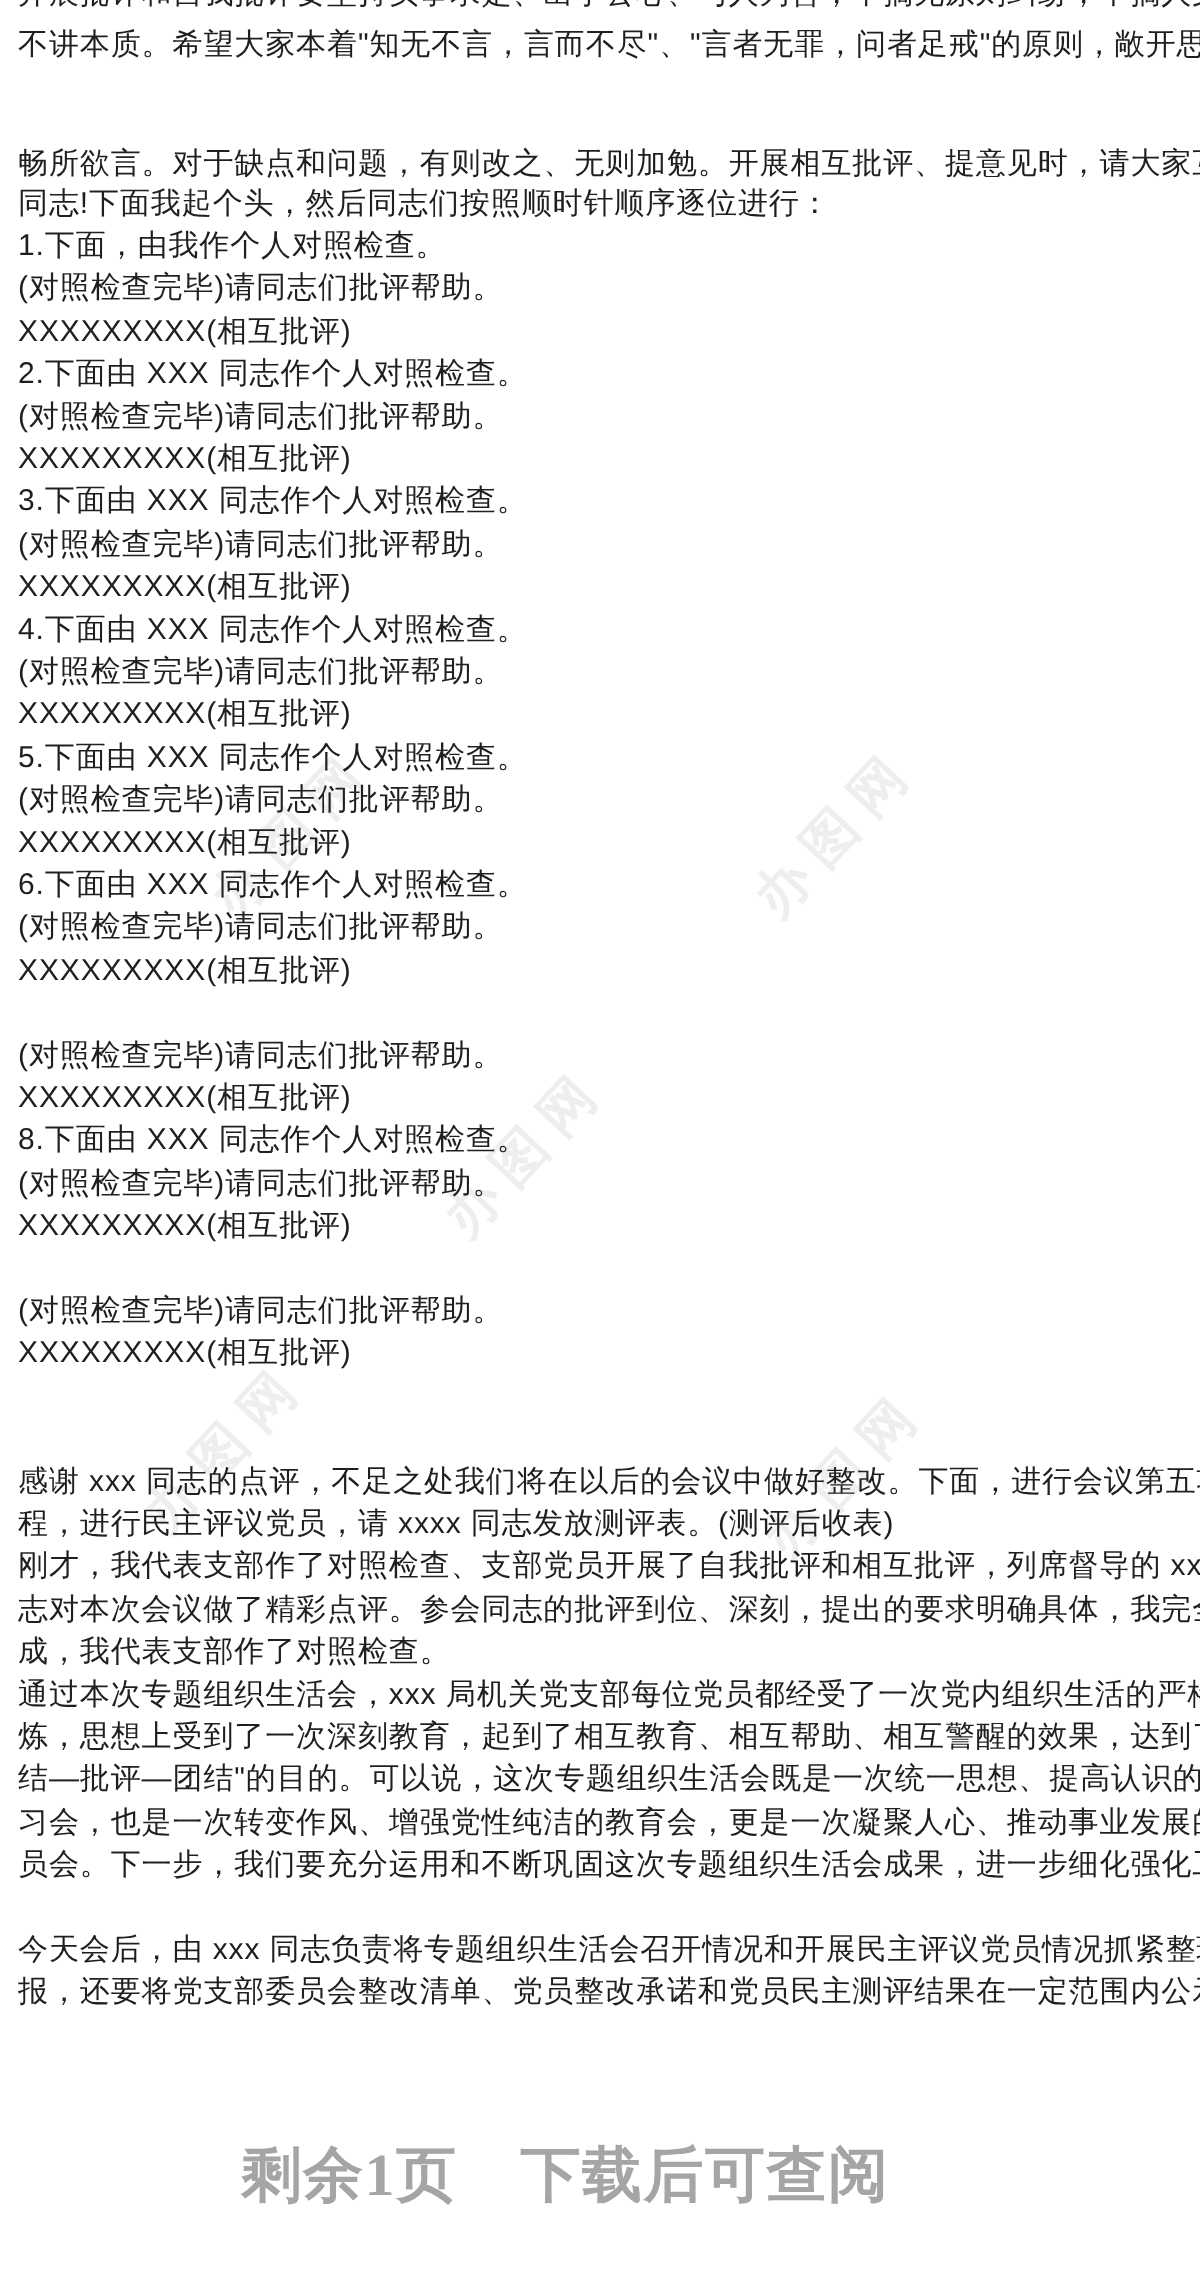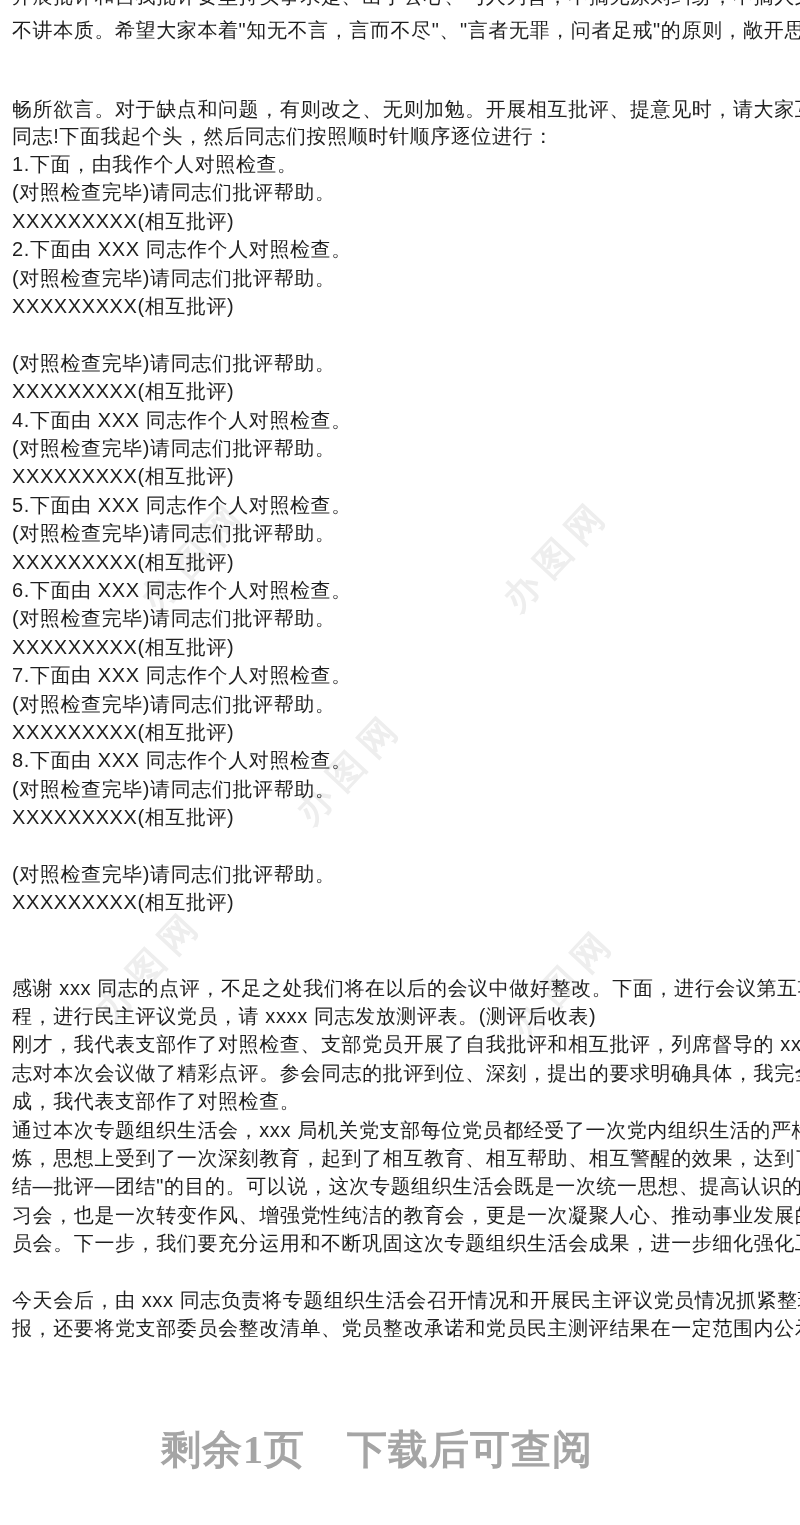--- a/index.html
+++ b/index.html
@@ -67,32 +67,32 @@
       <div class="line" style="top: -18px;">开展批评和自我批评要坚持实事求是、出于公心、与人为善，不搞无原则纠纷，不搞人身攻击，</div>
       <div class="line" style="top: 16px;">不讲本质。希望大家本着"知无不言，言而不尽"、"言者无罪，问者足戒"的原则，敞开思想，</div>
       <div class="line" style="top: 95px;">畅所欲言。对于缺点和问题，有则改之、无则加勉。开展相互批评、提意见时，请大家互称</div>
       <div class="line" style="top: 122px;">同志!下面我起个头，然后同志们按照顺时针顺序逐位进行：</div>
       <div class="line" style="top: 150px;">1.下面，由我作个人对照检查。</div>
       <div class="line" style="top: 178.4px;">(对照检查完毕)请同志们批评帮助。</div>
       <div class="line" style="top: 206.8px;">XXXXXXXXX(相互批评)</div>
       <div class="line" style="top: 235.2px;">2.下面由 XXX 同志作个人对照检查。</div>
       <div class="line" style="top: 263.6px;">(对照检查完毕)请同志们批评帮助。</div>
       <div class="line" style="top: 292px;">XXXXXXXXX(相互批评)</div>
+      <div class="line" style="top: 320.4px;">3.下面由 XXX 同志作个人对照检查。</div>
       <div class="line" style="top: 348.8px;">(对照检查完毕)请同志们批评帮助。</div>
       <div class="line" style="top: 377.2px;">XXXXXXXXX(相互批评)</div>
       <div class="line" style="top: 405.6px;">4.下面由 XXX 同志作个人对照检查。</div>
       <div class="line" style="top: 434px;">(对照检查完毕)请同志们批评帮助。</div>
       <div class="line" style="top: 462.4px;">XXXXXXXXX(相互批评)</div>
       <div class="line" style="top: 490.8px;">5.下面由 XXX 同志作个人对照检查。</div>
       <div class="line" style="top: 519.2px;">(对照检查完毕)请同志们批评帮助。</div>
       <div class="line" style="top: 547.6px;">XXXXXXXXX(相互批评)</div>
       <div class="line" style="top: 576px;">6.下面由 XXX 同志作个人对照检查。</div>
       <div class="line" style="top: 604.4px;">(对照检查完毕)请同志们批评帮助。</div>
       <div class="line" style="top: 632.8px;">XXXXXXXXX(相互批评)</div>
-      <div class="line" style="top: 661.2px;">7.下面由 XXX 同志作个人对照检查。</div>
       <div class="line" style="top: 689.6px;">(对照检查完毕)请同志们批评帮助。</div>
       <div class="line" style="top: 718px;">XXXXXXXXX(相互批评)</div>
       <div class="line" style="top: 746.4px;">8.下面由 XXX 同志作个人对照检查。</div>
       <div class="line" style="top: 774.8px;">(对照检查完毕)请同志们批评帮助。</div>
       <div class="line" style="top: 803.2px;">XXXXXXXXX(相互批评)</div>
       <div class="line" style="top: 860px;">(对照检查完毕)请同志们批评帮助。</div>
       <div class="line" style="top: 888.4px;">XXXXXXXXX(相互批评)</div>
       <div class="line" style="top: 973.6px;">感谢 xxx 同志的点评，不足之处我们将在以后的会议中做好整改。下面，进行会议第五项议</div>
       <div class="line" style="top: 1002px;">程，进行民主评议党员，请 xxxx 同志发放测评表。(测评后收表)</div>
       <div class="line" style="top: 1030.4px;">刚才，我代表支部作了对照检查、支部党员开展了自我批评和相互批评，列席督导的 xxx 同</div>

